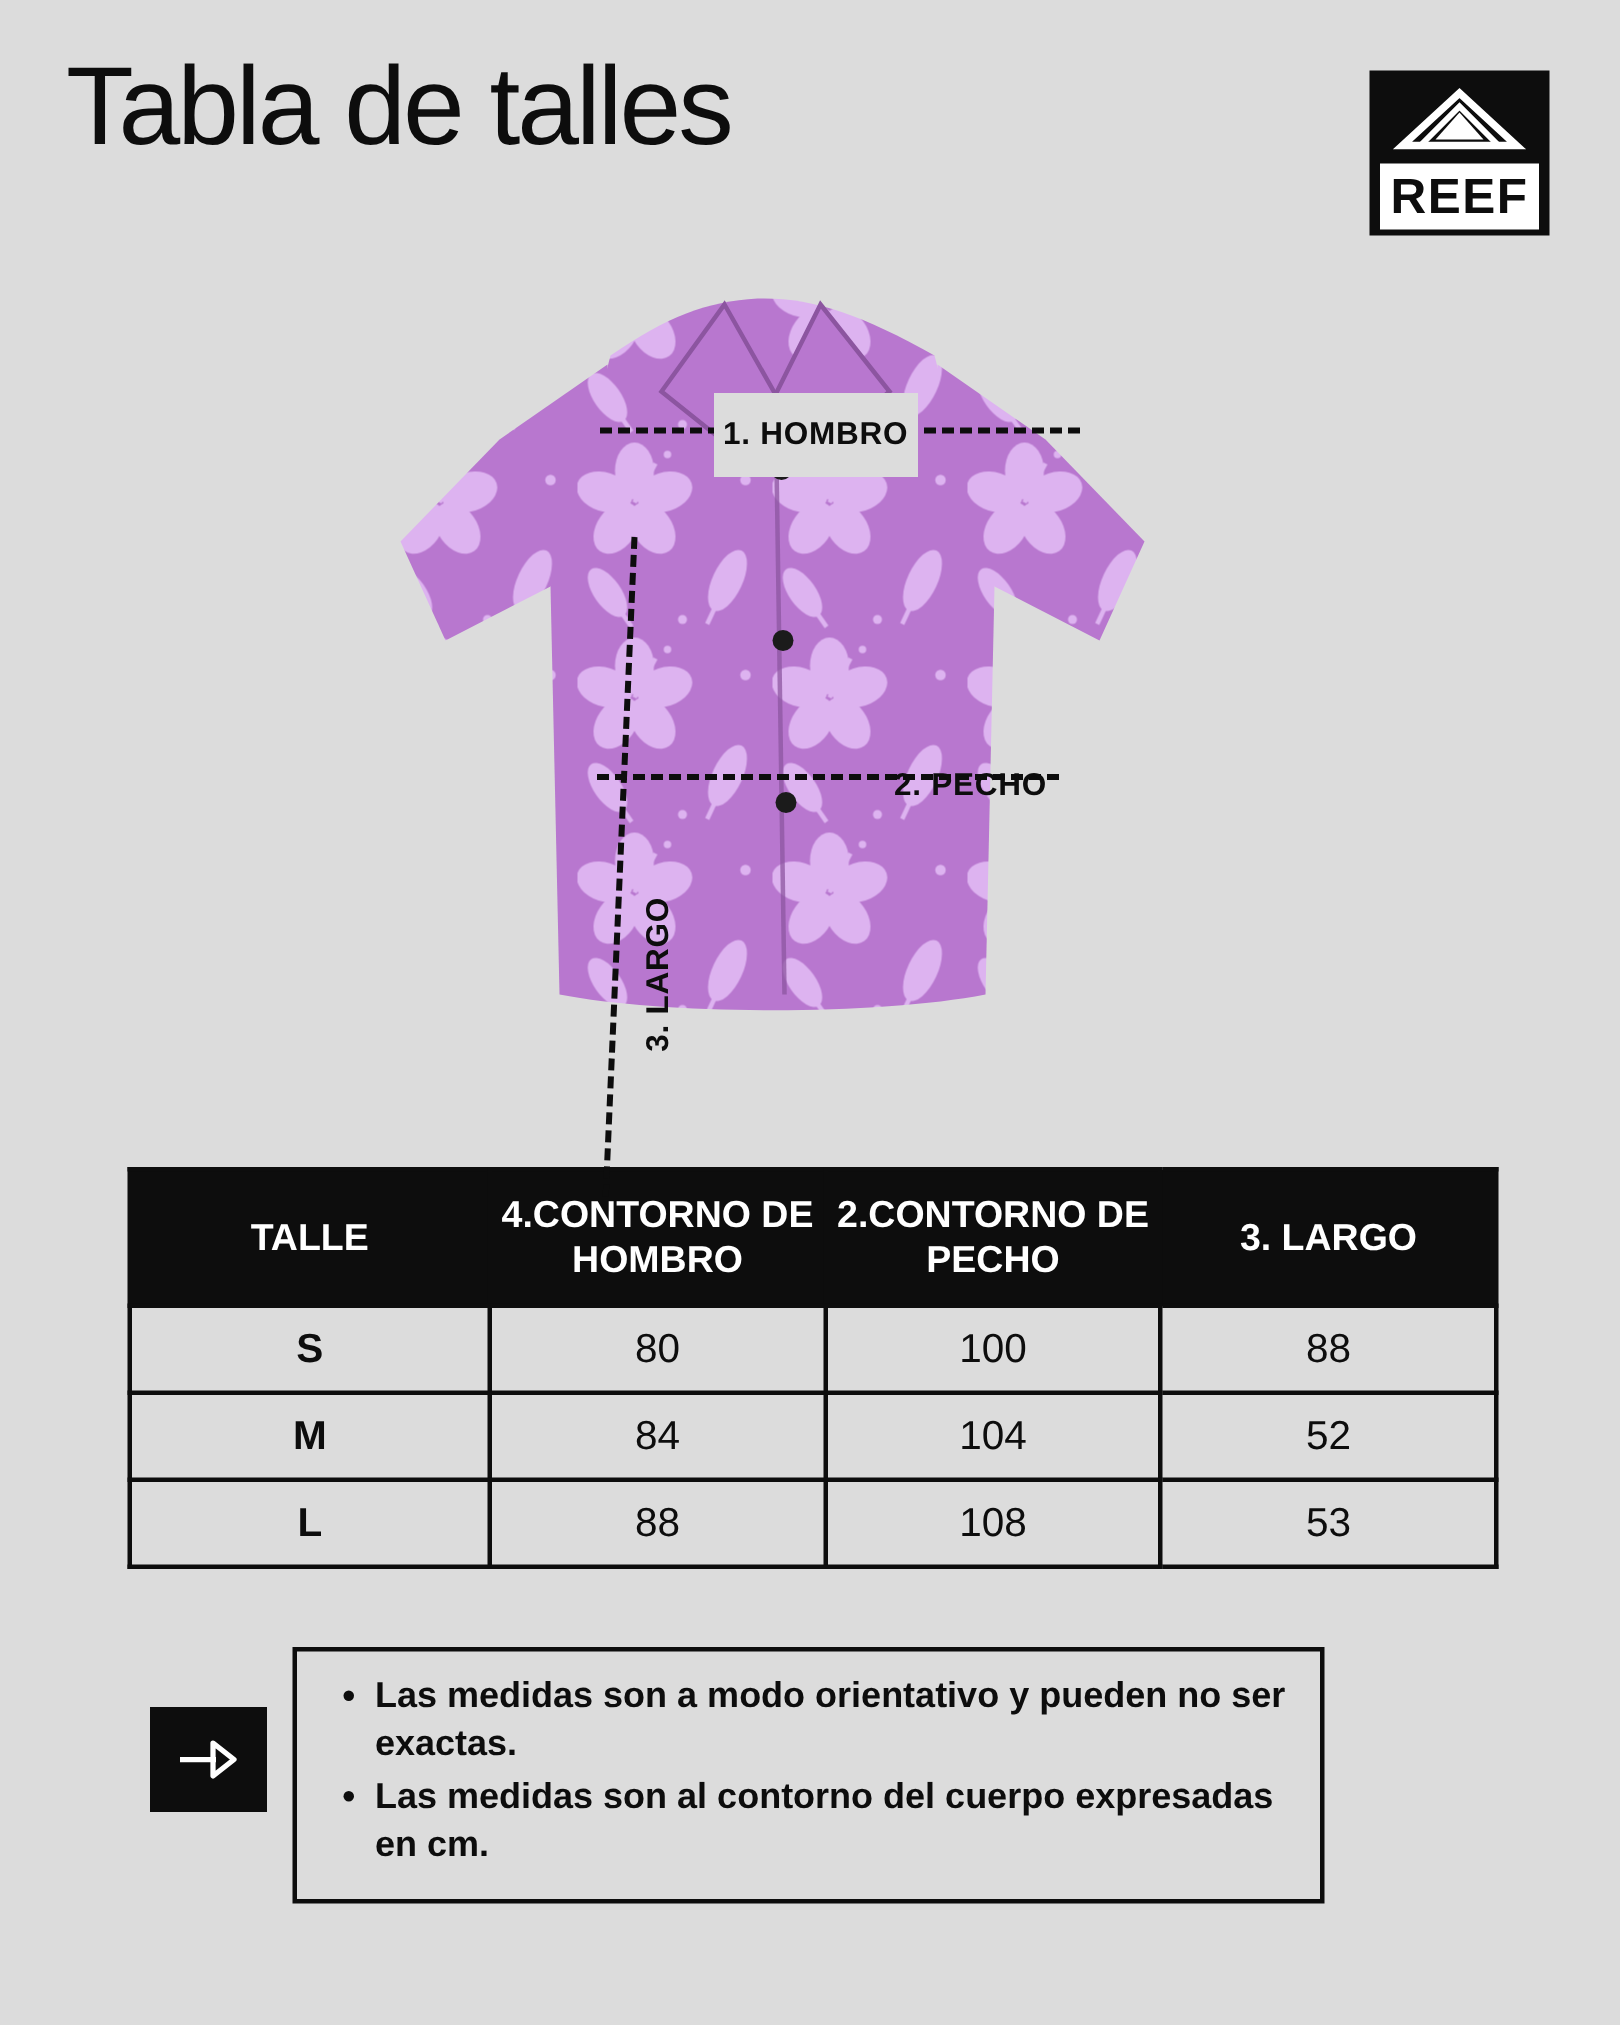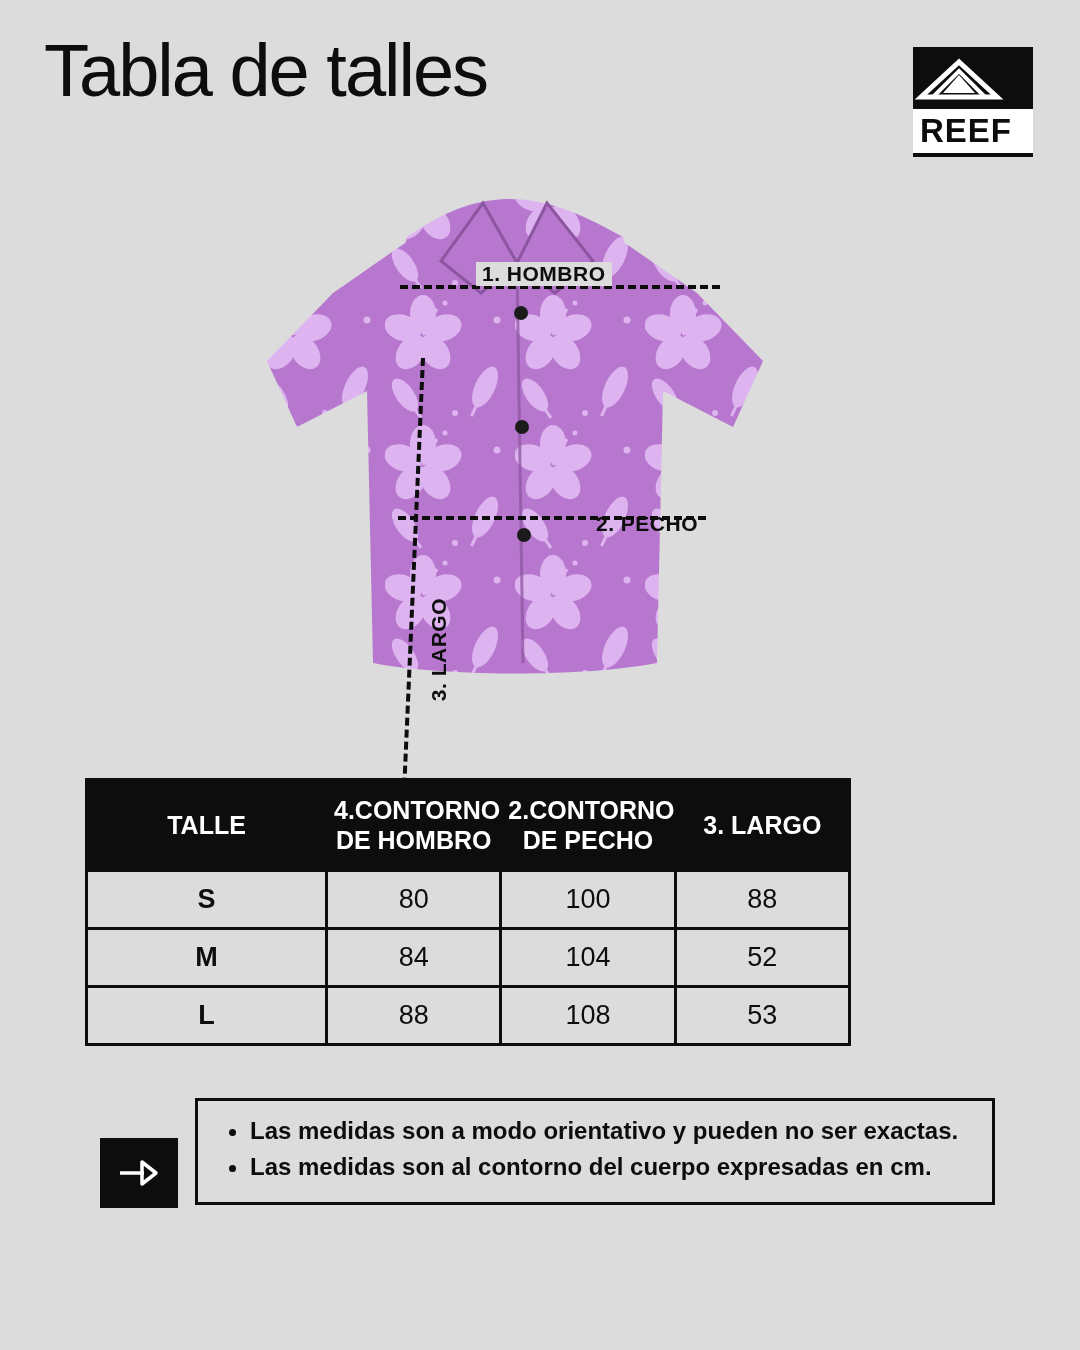--- a/index.html
+++ b/index.html
@@ -30,20 +30,21 @@
 
   .brand-logo {
     position: absolute;
     right: 47px;
     top: 47px;
     width: 120px;
     height: 110px;
     background: #0d0d0d;
     display: flex;
     flex-direction: column;
+    align-items: center;
     justify-content: flex-start;
     padding-top: 6px;
     box-sizing: border-box;
   }
   .brand-logo .mark {
     width: 92px;
     height: 52px;
     position: relative;
   }
   .brand-wordmark {
@@ -75,21 +76,21 @@
   }
 
   .label-hombro {
     position: absolute;
     left: 476px;
     top: 132px;
     font-size: 21px;
     font-weight: bold;
     letter-spacing: 0.5px;
     background: #dcdcdc;
-    padding: 0 6px;
+    padding: 16px 6px;
     z-index: 6;
   }
   .label-pecho {
     position: absolute;
     left: 568px;
     top: 382px;
     font-size: 21px;
     font-weight: bold;
     letter-spacing: 0.5px;
     z-index: 6;
@@ -133,21 +134,21 @@
     transform: rotate(2.5deg);
     transform-origin: top center;
     z-index: 5;
   }
 
   
   .size-table {
     position: absolute;
     left: 85px;
     top: 778px;
-    width: 766px;
+    width: 914px;
     border-collapse: collapse;
     table-layout: fixed;
   }
   .size-table th,
   .size-table td {
     border: 3px solid #0d0d0d;
     text-align: center;
   }
   .size-table thead th {
     background: #0d0d0d;
@@ -169,21 +170,21 @@
   .size-table tbody td.size-cell {
     font-weight: bold;
     font-size: 27px;
   }
 
   
   .notes-box {
     position: absolute;
     left: 195px;
     top: 1098px;
-    width: 800px;
+    width: 688px;
     box-sizing: border-box;
     border: 3px solid #0d0d0d;
     padding: 14px 22px 16px 22px;
   }
   .notes-box ul {
     margin: 0;
     padding-left: 30px;
   }
   .notes-box li {
     font-size: 24px;

